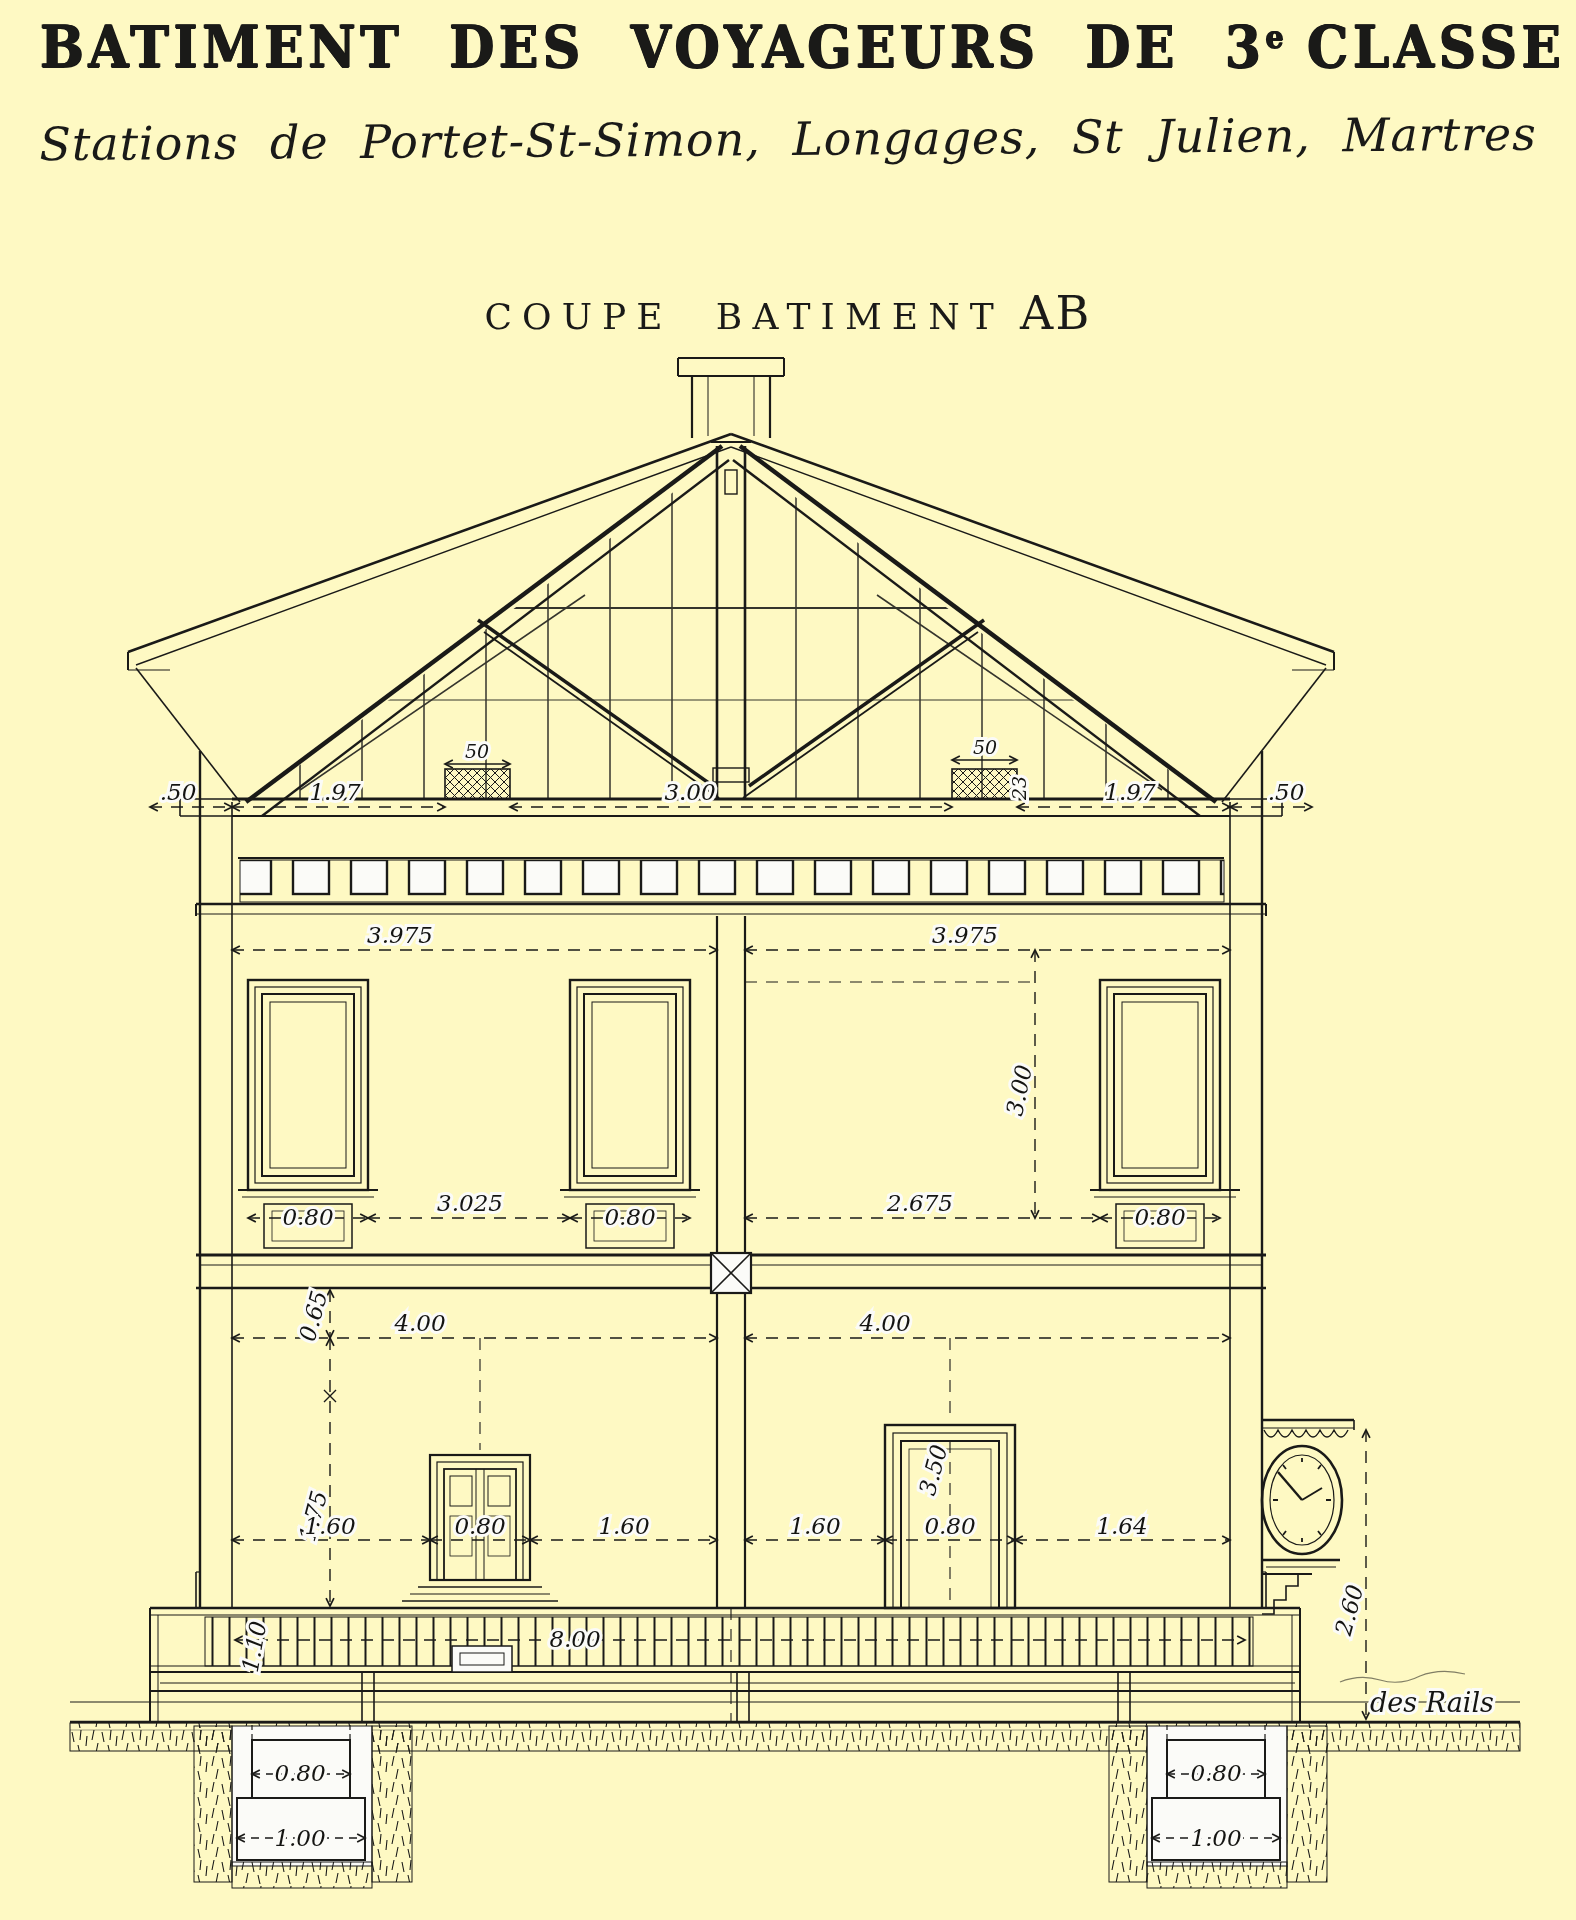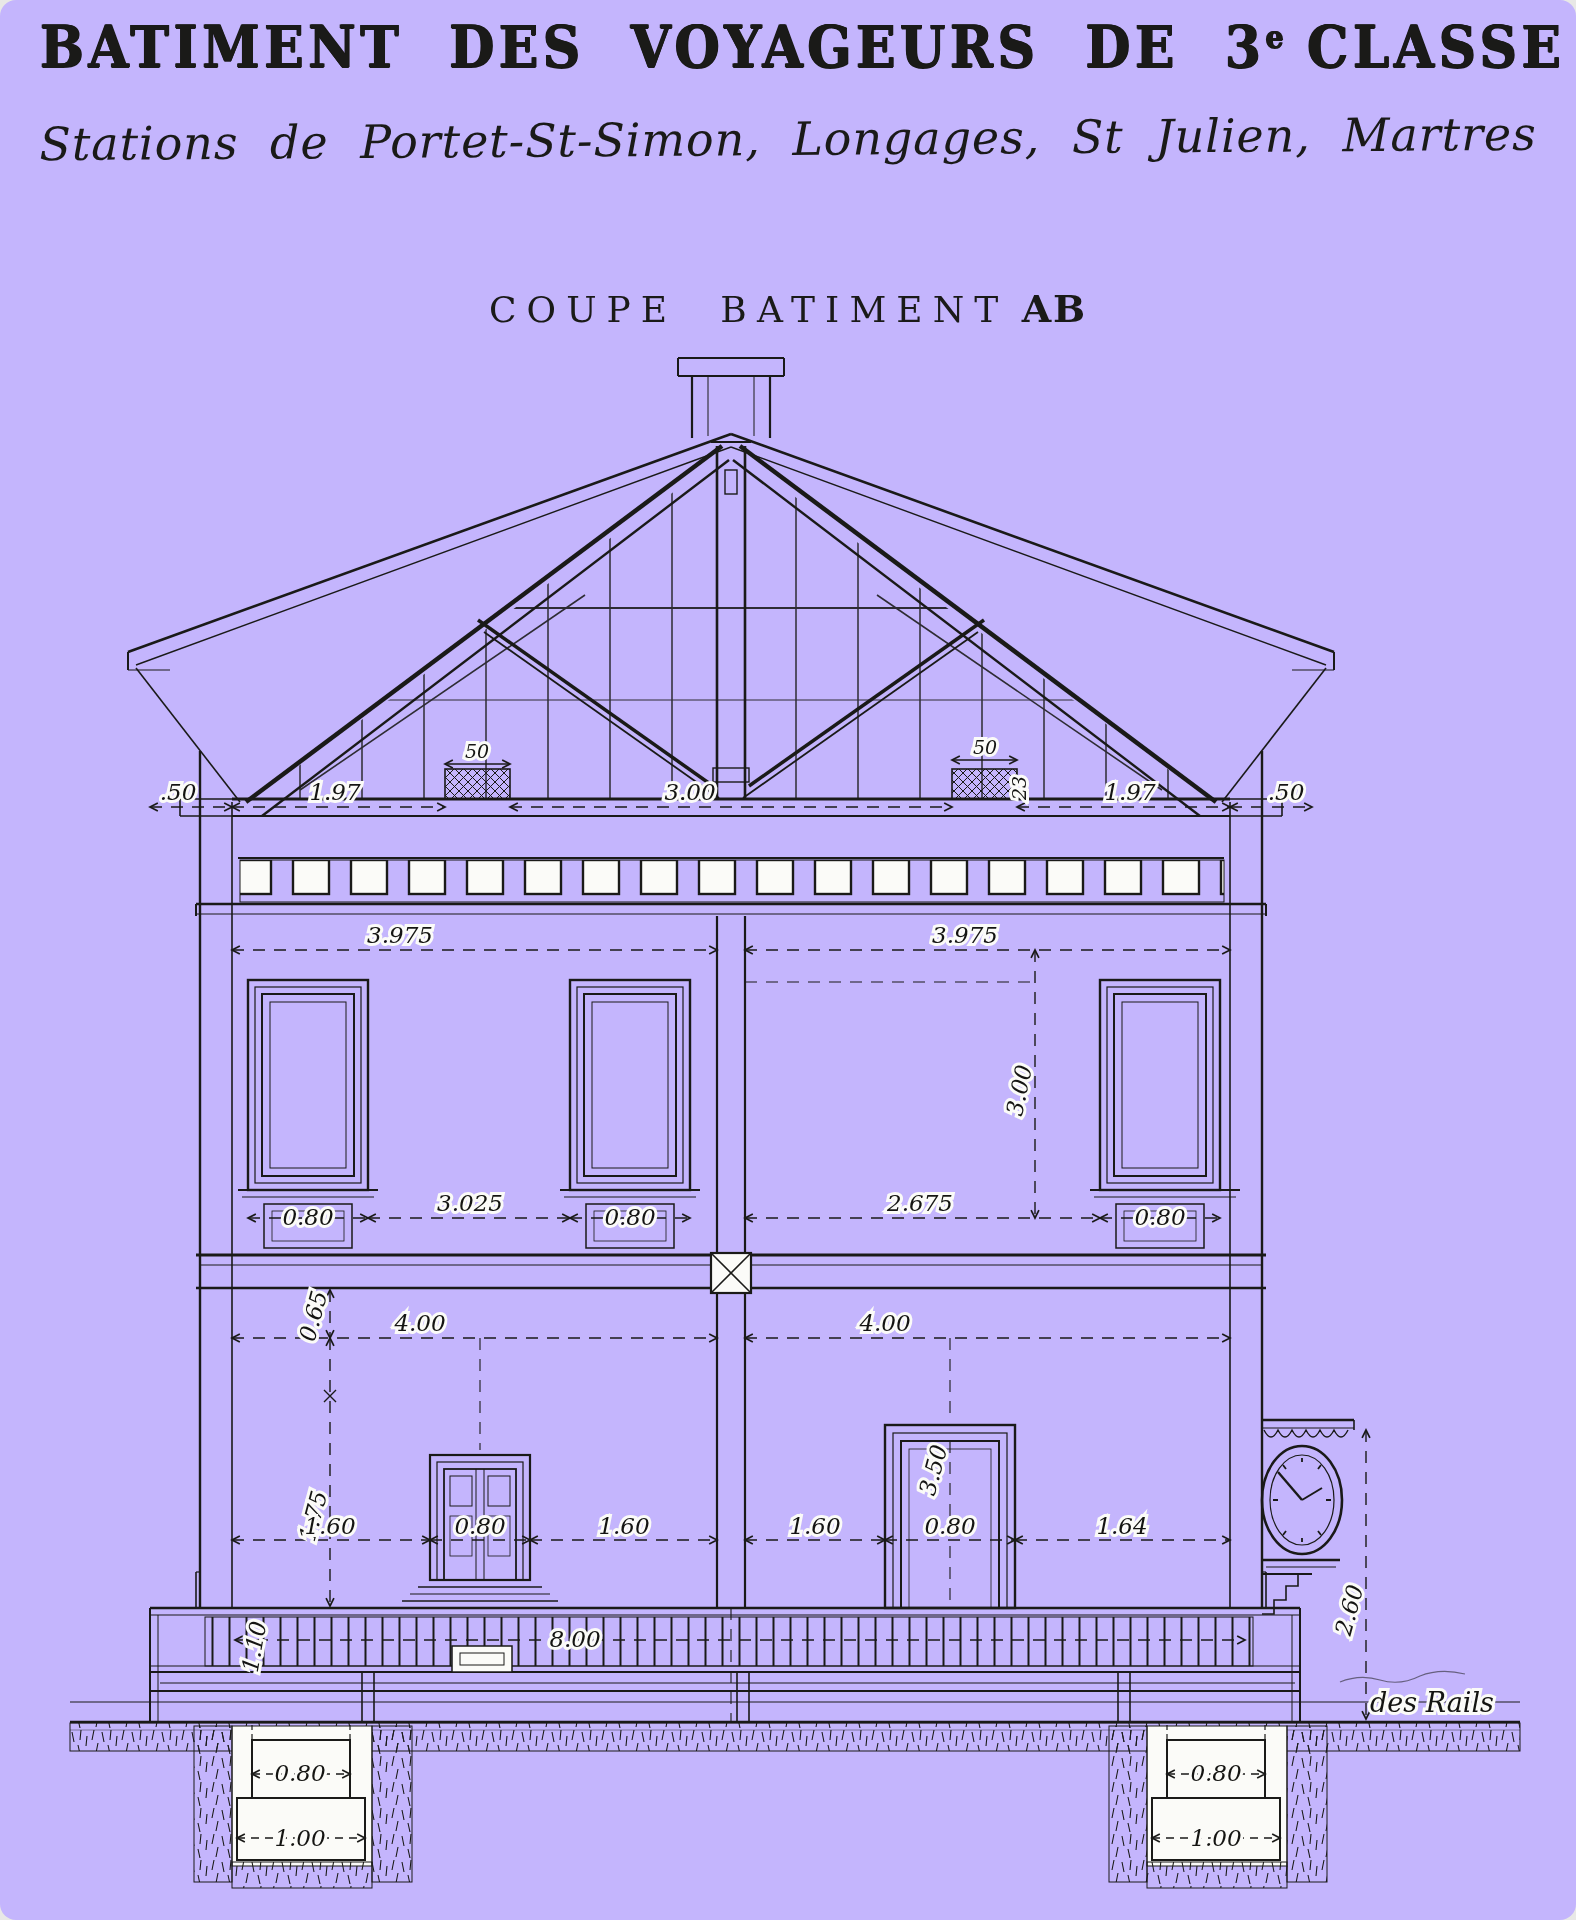--- a/index.html
+++ b/index.html
@@ -1,41 +1,40 @@
 <!DOCTYPE html>
 <html><head>
 <meta charset="utf-8">
 <style>
   html,body{margin:0;padding:0;background:#e8e8e6;}
   .page{
     position:relative;width:1576px;height:1920px;margin:0 auto;
-    background:#c4b5fd;color:#1a1a18;overflow:hidden;
+    background:#fef9c3;color:#1a1a18;overflow:hidden;
     font-family:"DejaVu Serif", serif;
-    border-radius:16px;
   }
   .title-line{
     position:absolute;top:16px;left:40px;width:1496px;
     text-align:center;font-weight:bold;font-size:52px;
     letter-spacing:.085em;word-spacing:.45em;white-space:nowrap;
     text-shadow:.7px 0 currentColor,-.7px 0 currentColor,0 .5px currentColor;
     transform:scaleY(1.12);
   }
   .title-line sup{font-size:.55em;vertical-align:.6em;letter-spacing:0;}
   .subtitle-line{
     position:absolute;top:112px;left:30px;width:1516px;
     text-align:center;font-style:italic;font-size:46px;
     word-spacing:.35em;letter-spacing:.02em;white-space:nowrap;
     transform:rotate(-0.4deg);
   }
   .coupe-line{
     position:absolute;top:286px;left:40px;width:1496px;
     text-align:center;font-size:36px;letter-spacing:.28em;word-spacing:.6em;
     white-space:nowrap;
   }
-  .coupe-line .coupe-ref{font-size:38px;font-weight:bold;letter-spacing:.05em;margin-left:.35em;}
+  .coupe-line .coupe-ref{font-size:46px;font-weight:normal;letter-spacing:.05em;margin-left:.35em;}
   svg{position:absolute;top:350px;left:0;}
   svg line, svg path, svg rect, svg ellipse, svg polyline{stroke:#1a1a18;}
   .dim{
     font-family:"DejaVu Serif", serif;font-style:italic;font-size:23px;
     fill:#141412;stroke:#fbfbf8;stroke-width:6px;paint-order:stroke;
     text-anchor:middle;
   }
   .dim-sm{font-size:19px;}
   .script{font-size:27px;}
 </style>

